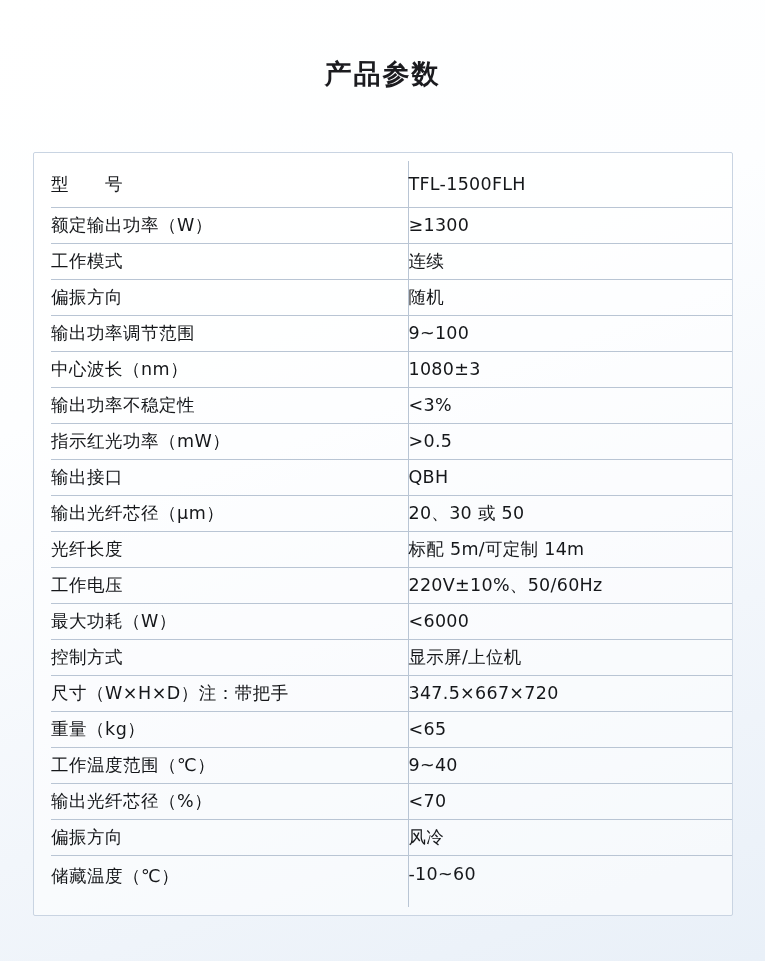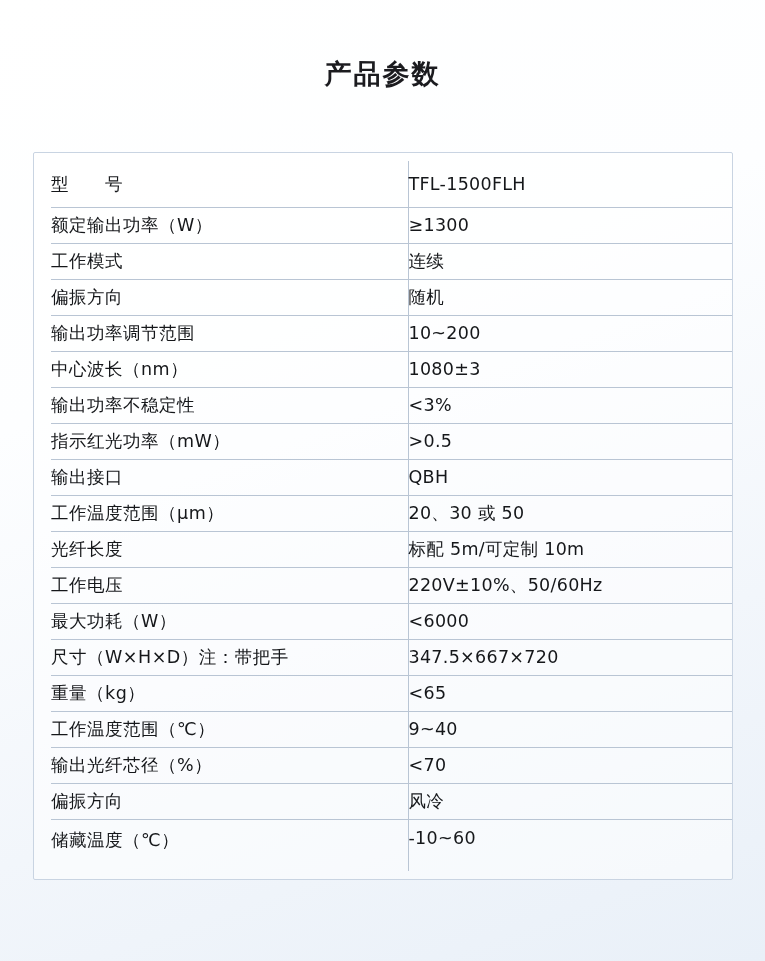--- a/index.html
+++ b/index.html
@@ -105,53 +105,57 @@
         <tr>
           <td class="label">工作模式</td>
           <td class="value">连续</td>
         </tr>
         <tr>
           <td class="label">偏振方向</td>
           <td class="value">随机</td>
         </tr>
         <tr>
           <td class="label">输出功率调节范围</td>
-          <td class="value">10~200</td>
+          <td class="value">9~100</td>
         </tr>
         <tr>
           <td class="label">中心波长（nm）</td>
           <td class="value">1080±3</td>
         </tr>
         <tr>
           <td class="label">输出功率不稳定性</td>
           <td class="value">&lt;3%</td>
         </tr>
         <tr>
           <td class="label">指示红光功率（mW）</td>
           <td class="value">&gt;0.5</td>
         </tr>
         <tr>
           <td class="label">输出接口</td>
           <td class="value">QBH</td>
         </tr>
         <tr>
-          <td class="label">工作温度范围（μm）</td>
+          <td class="label">输出光纤芯径（μm）</td>
           <td class="value">20、30 或 50</td>
         </tr>
         <tr>
           <td class="label">光纤长度</td>
-          <td class="value">标配 5m/可定制 10m</td>
+          <td class="value">标配 5m/可定制 14m</td>
         </tr>
         <tr>
           <td class="label">工作电压</td>
           <td class="value">220V±10%、50/60Hz</td>
         </tr>
         <tr>
           <td class="label">最大功耗（W）</td>
           <td class="value">&lt;6000</td>
+        </tr>
+        <tr>
+          <td class="label">控制方式</td>
+          <td class="value">显示屏/上位机</td>
         </tr>
         <tr>
           <td class="label">尺寸（W×H×D）注：带把手</td>
           <td class="value">347.5×667×720</td>
         </tr>
         <tr>
           <td class="label">重量（kg）</td>
           <td class="value">&lt;65</td>
         </tr>
         <tr>

